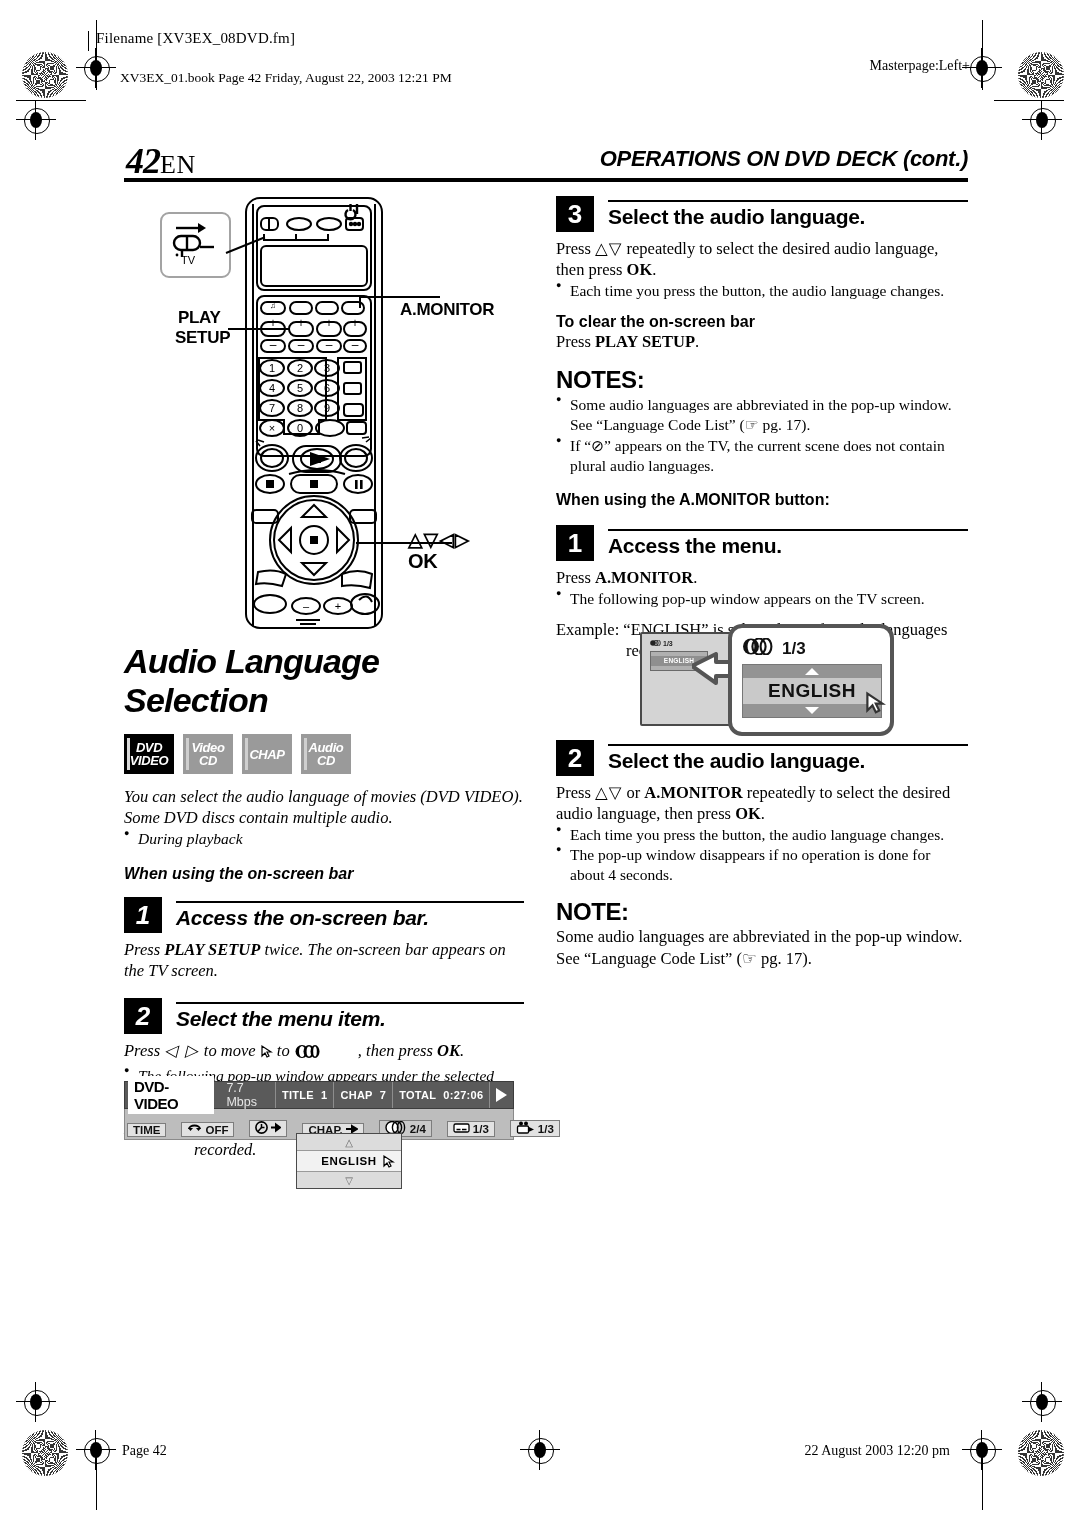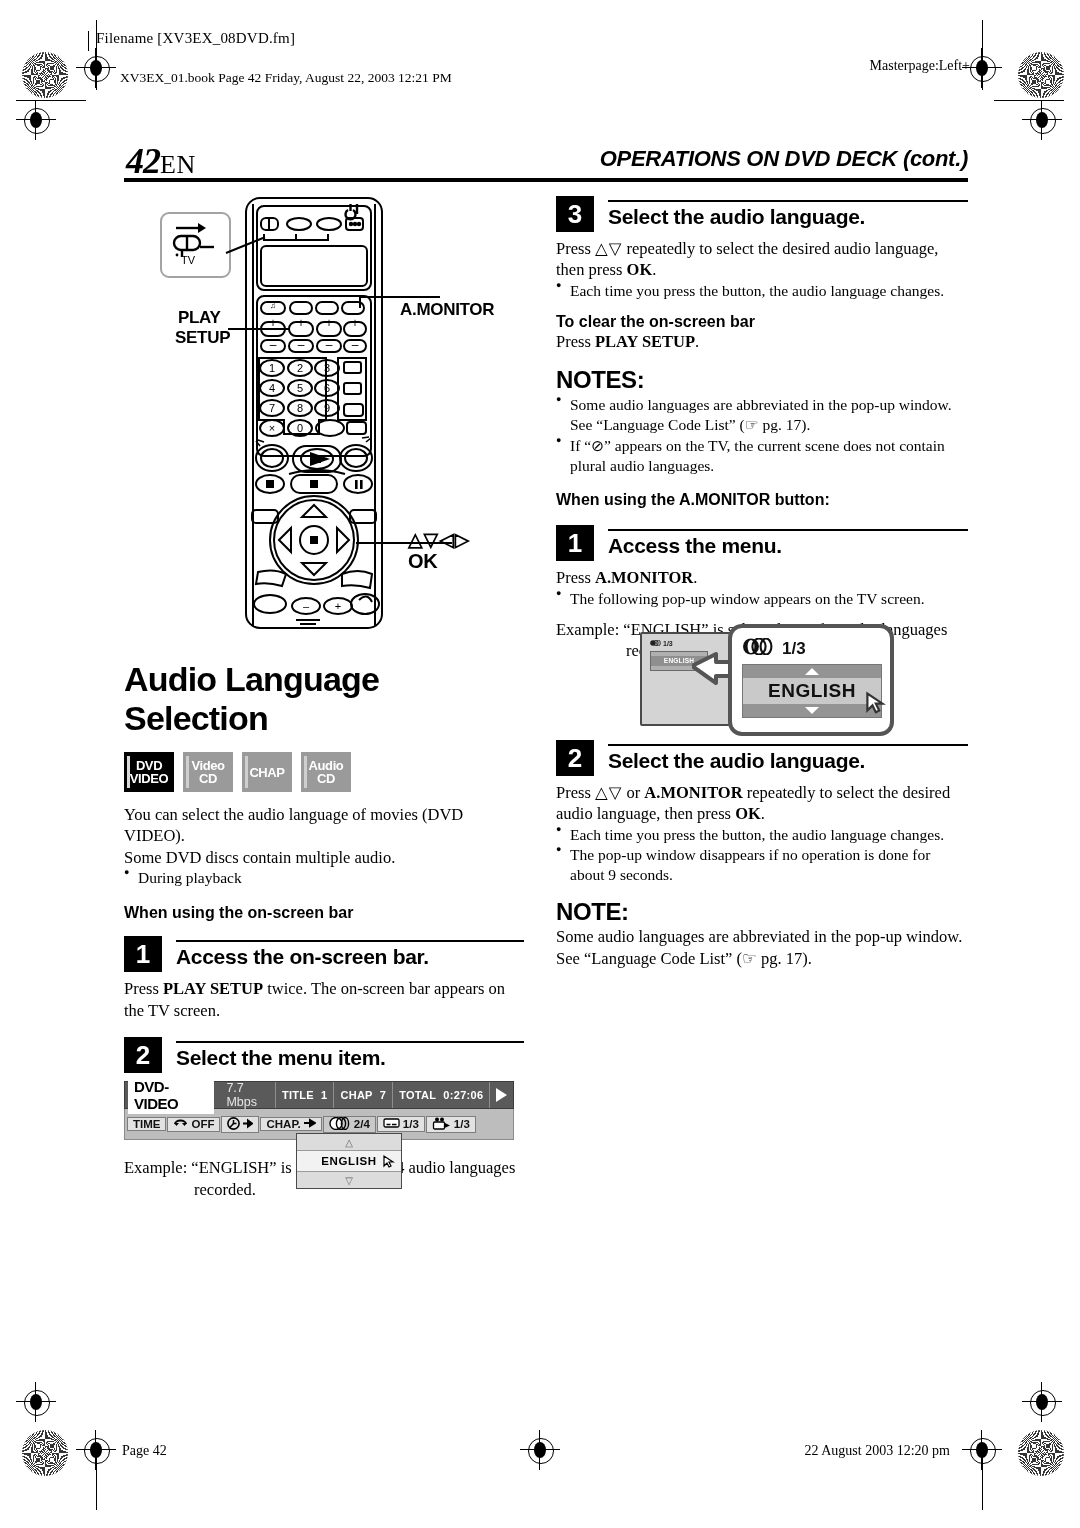--- a/index.html
+++ b/index.html
@@ -80,22 +80,22 @@
   .osd-dvdvideo{background:#fff;color:#000;font-weight:bold;font-size:15px;
      padding:2px 6px;margin:2px 0 2px 3px;letter-spacing:-.5px;}
   .osd-mbps{font-size:12.5px;color:#e6e6e6;margin-left:12px;}
   .osd-spacer{flex:1;}
   .osd-field{font-size:11px;font-weight:bold;letter-spacing:.3px;padding:0 6px;
      border-left:1px solid #8d8d8d;height:100%;display:flex;align-items:center;gap:7px;}
   .osd-play{width:24px;display:flex;align-items:center;justify-content:center;
      border-left:1px solid #8d8d8d;height:100%;}
   .osd-play i{display:block;width:0;height:0;border-left:11px solid #fff;
      border-top:7px solid transparent;border-bottom:7px solid transparent;}
-  .osd-row2{display:flex;align-items:center;height:26px;background:#bdbdbd;
-     border:1px solid #8a8a8a;border-top:none;padding:2px;gap:1px;}
+  .osd-row2{display:flex;align-items:flex-end;height:26px;background:#bdbdbd;
+     border:1px solid #8a8a8a;border-top:none;padding:2px;gap:15px;}
   .osd-btn{background:#e2e2e2;border:1px solid #7d7d7d;display:flex;align-items:center;
      justify-content:center;gap:3px;font-size:11.5px;font-weight:bold;padding:0 5px;color:#111;}
   .osd-btn.dark{background:#c9c9c9;}
   .osd-pop{position:absolute;left:172px;top:52px;width:104px;border:1px solid #4a4a4a;
      background:#e8e8e8;}
   .osd-pop .arrow{height:16px;display:flex;align-items:center;justify-content:center;
      background:#dcdcdc;border-bottom:1px solid #9a9a9a;font-size:10px;color:#666;}
   .osd-pop .arrow.bot{border-bottom:none;border-top:1px solid #9a9a9a;}
   .osd-pop .val{height:20px;display:flex;align-items:center;justify-content:center;
      background:#f2f2f2;font-size:11.5px;font-weight:bold;letter-spacing:.6px;position:relative;}
@@ -384,21 +384,21 @@
   <span>PLAY</span></div>
 <div class="lbl" style="left:175px;top:328px;">
   <span>SETUP</span></div>
 <div class="lbl" style="left:400px;top:300px;">
   <span>A.MONITOR</span></div>
 <div class="lbl" style="left:408px;top:528px;font-size:19px;letter-spacing:1px;">
   <span>△▽◁▷</span></div>
 <div class="lbl" style="left:408px;top:550px;font-size:20px;">
   <span>OK</span></div>
 
-<div class="col" style="left:124px;top:660px;width:400px;">
+<div class="col" style="left:124px;top:642px;width:400px;font-style:italic;">
 
   <div class="big-head">Audio Language Selection</div>
 
   <div class="badges">
     <div class="badge on">
       <span>DVD</span>
       <span>VIDEO</span>
     </div>
     <div class="badge off">
       <span>Video</span>
@@ -647,21 +647,21 @@
     <div class="step-rule"></div>
     <div class="step-num">2</div><div class="step-title">Select the audio language.</div>
   </div>
   <div class="body-txt" style="margin-top:6px;">
     <span>Press </span><span style="letter-spacing:1px;">△▽</span><span> or </span><b>A.MONITOR</b><span> repeatedly to select the desired audio language, then press </span><b>OK</b><span>.</span>
   </div>
   <div class="bullet-line body-txt">
     <span>Each time you press the button, the audio language changes.</span>
   </div>
   <div class="bullet-line body-txt">
-    <span>The pop-up window disappears if no operation is done for about 9 seconds.</span>
+    <span>The pop-up window disappears if no operation is done for about 4 seconds.</span>
   </div>
 
   <div class="notes-head" style="margin-top:14px;">NOTE:</div>
   <div class="body-txt">Some audio languages are abbreviated in the pop-up window. See “Language Code List” (☞ pg. 17).</div>
 </div>
 
 <div class="foot-left">Page 42</div>
 <div class="foot-right">22 August 2003 12:20 pm</div>
 
 </body></html>

